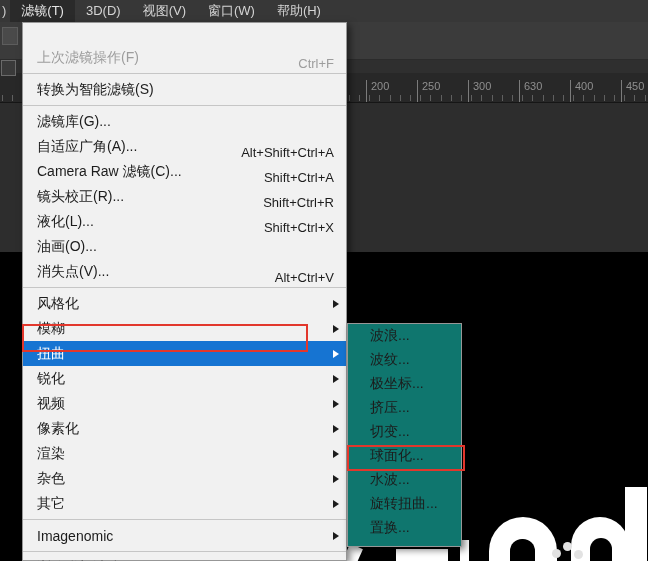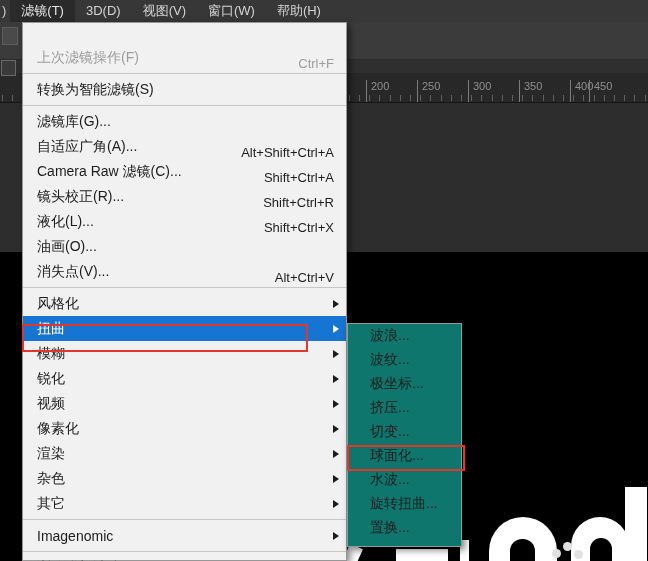--- a/index.html
+++ b/index.html
@@ -82,23 +82,23 @@
 <div class="white" style="left:460px; top:540px; width:9px; height:21px; z-index:2;"></div>
 
 <div class="abs" id="optionsbar"></div>
 <div class="abs" id="tabstrip"></div>
 
 <div class="abs" id="ruler">
   <div class="minor"></div>
   <span class="tick" style="left:366px">200</span>
   <span class="tick" style="left:417px">250</span>
   <span class="tick" style="left:468px">300</span>
-  <span class="tick" style="left:519px">350</span>
+  <span class="tick" style="left:519px">630</span>
   <span class="tick" style="left:570px">400</span>
-  <span class="tick" style="left:589px">450</span>
+  <span class="tick" style="left:621px">450</span>
 </div>
 
 <div class="abs" id="mode-label">3D 模式:</div>
 <div class="abs" id="mode-icons">
   <span>⟲</span>
   <span>◎</span>
   <span>✥</span>
   <span>✣</span>
   <span>⊞</span>
 </div>
@@ -149,29 +149,29 @@
   </div>
   <div class="menu-item">
     <span>消失点(V)...</span>
     <span class="shortcut">Alt+Ctrl+V</span>
   </div>
   <div class="separator"></div>
   <div class="menu-item">
     <span>风格化</span>
     <span class="arrow"></span>
   </div>
+  <div class="menu-item">
+    <span>模糊</span>
+    <span class="arrow"></span>
+  </div>
   <div class="menu-item selected">
     <span>扭曲</span>
     <span class="arrow"></span>
   </div>
   <div class="menu-item">
-    <span>模糊</span>
-    <span class="arrow"></span>
-  </div>
-  <div class="menu-item">
     <span>锐化</span>
     <span class="arrow"></span>
   </div>
   <div class="menu-item">
     <span>视频</span>
     <span class="arrow"></span>
   </div>
   <div class="menu-item">
     <span>像素化</span>
     <span class="arrow"></span>

